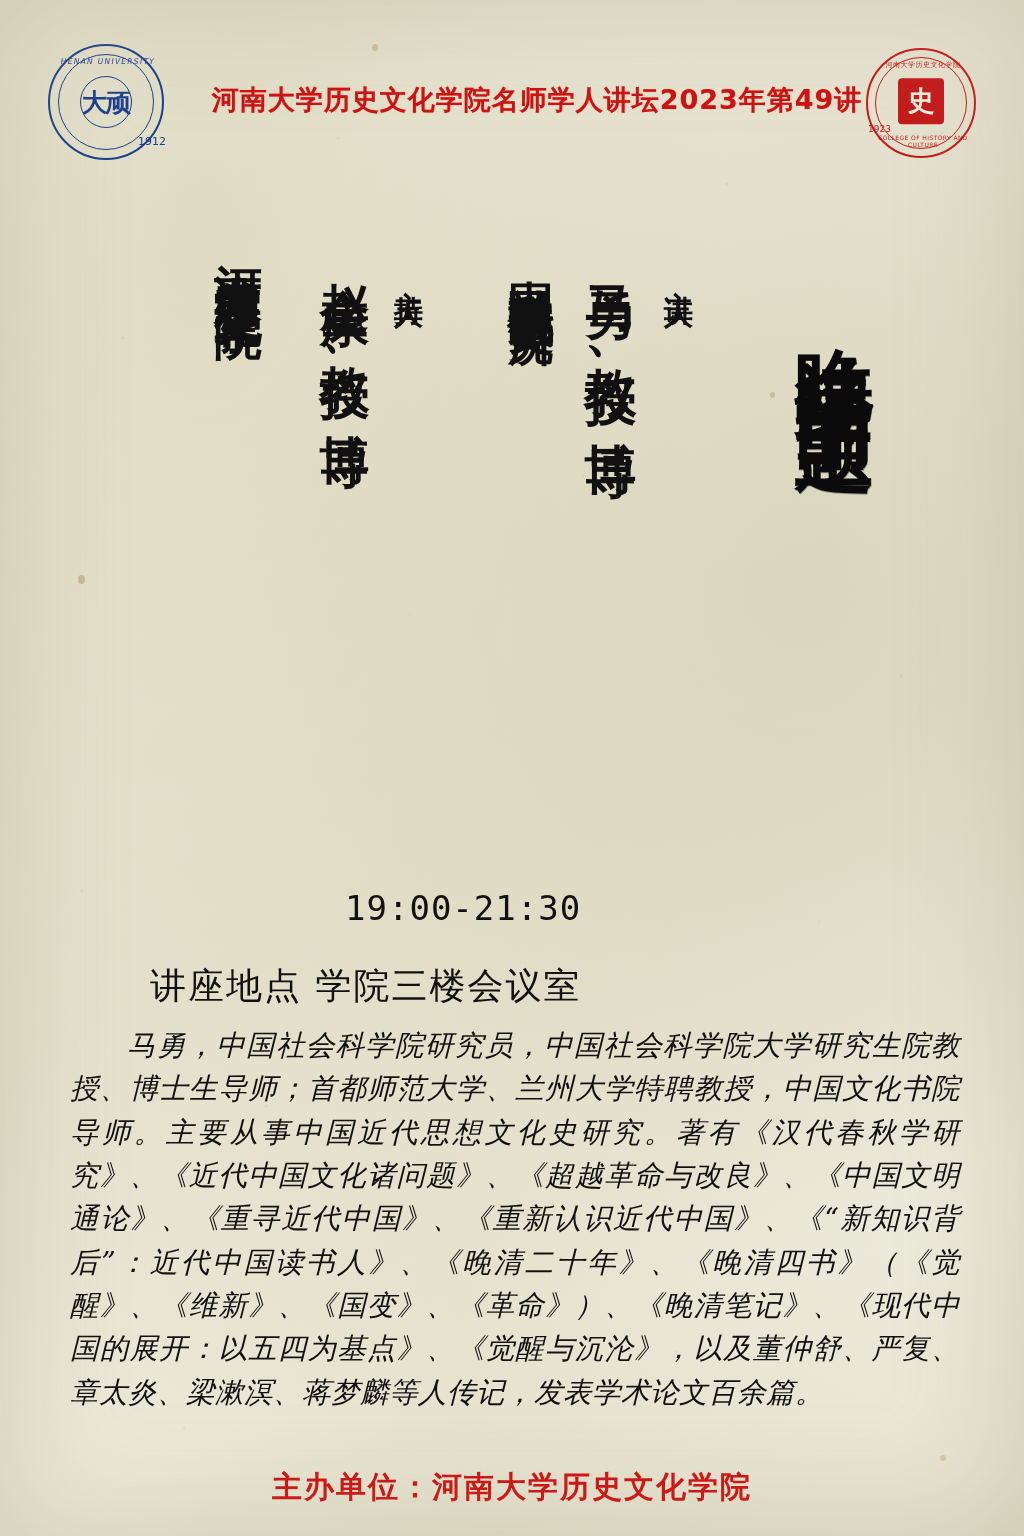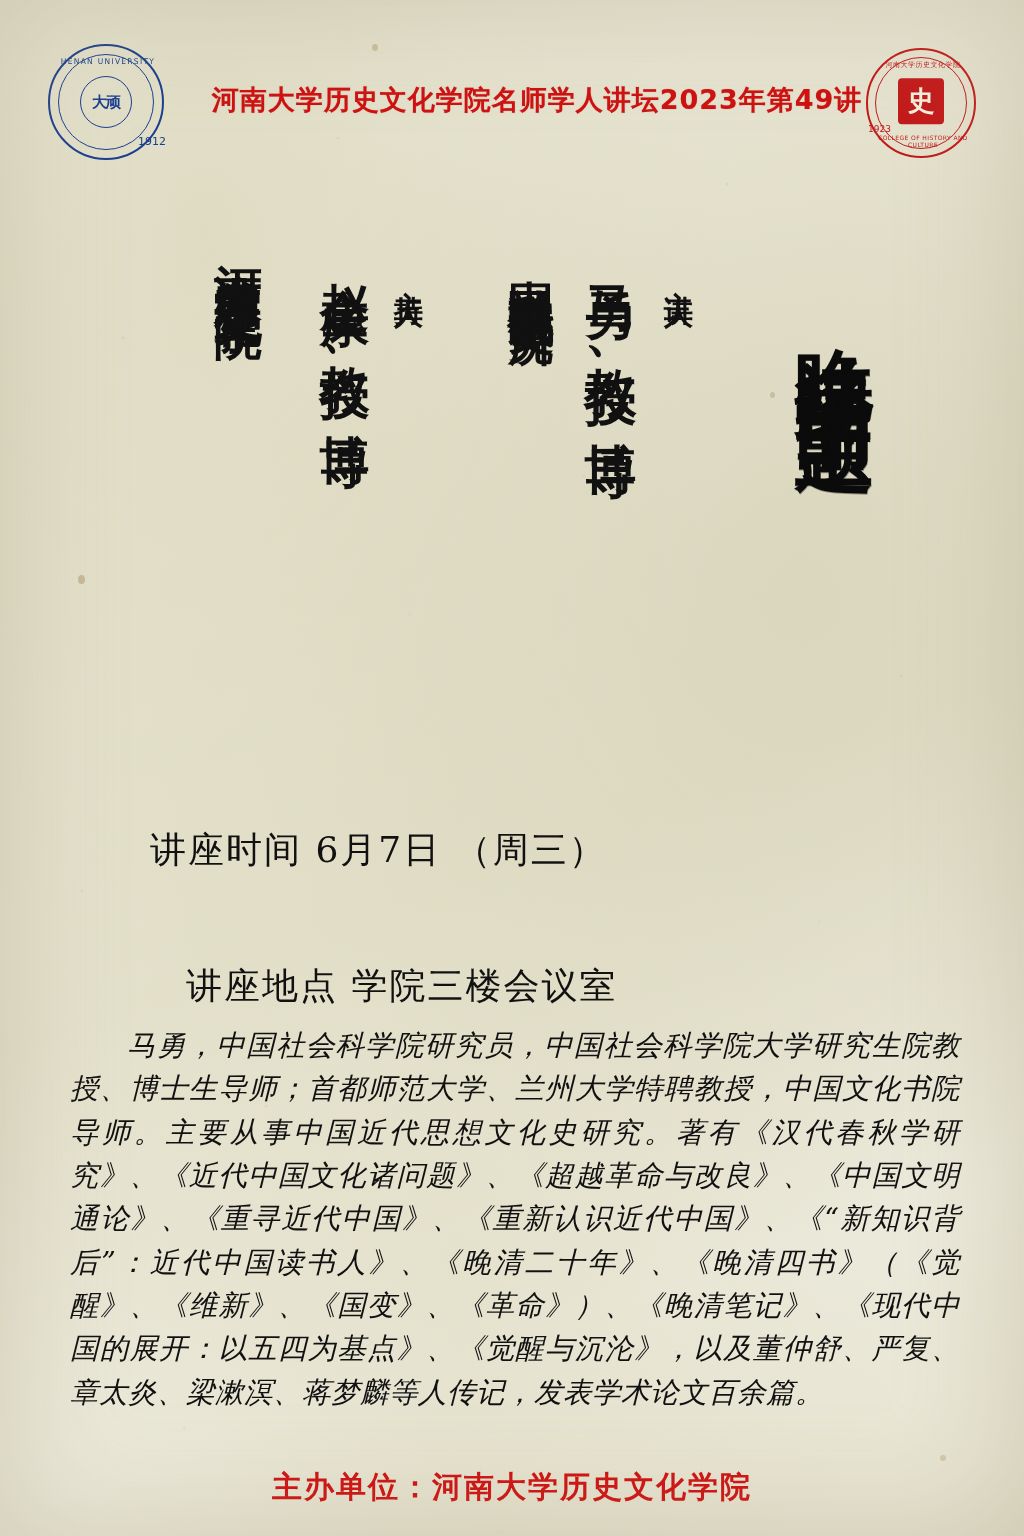--- a/index.html
+++ b/index.html
@@ -89,36 +89,37 @@
   }
   .seal-hnu .center {
     position: absolute;
     inset: 30px;
     border-radius: 50%;
     border: 1.5px solid #1b3f8f;
     display: flex;
     align-items: center;
     justify-content: center;
     color: #1b3f8f;
-    font-size: 15px;
+    font-size: 25px;
     font-weight: bold;
     letter-spacing: -1px;
     font-family: "DejaVu Sans", sans-serif;
   }
   .seal-hnu .arc-top {
     position: absolute;
     top: 11px;
     left: 0;
     width: 116px;
     text-align: center;
     color: #1b3f8f;
     font-size: 7.5px;
     letter-spacing: 1.3px;
     font-family: "DejaVu Sans", sans-serif;
     transform: scaleY(1.05);
+    font-style: italic;
   }
   .seal-hnu .arc-bottom {
     position: absolute;
     bottom: 10px;
     left: 0;
     width: 116px;
     text-align: right;
     color: #1b3f8f;
     font-size: 11px;
     font-family: "DejaVu Sans", sans-serif;
@@ -280,21 +281,20 @@
     font-family: "DejaVu Sans Mono", monospace;
   }
   .place-line {
     position: absolute;
     top: 962px;
     left: 150px;
     font-size: 36px;
     color: #111;
     letter-spacing: 2px;
     font-family: "DejaVu Serif", "Liberation Serif", serif;
-    margin-left: 36px;
   }
 
   
   .bio {
     position: absolute;
     top: 1024px;
     left: 70px;
     width: 890px;
     font-size: 28.5px;
     line-height: 1.52;
@@ -357,20 +357,20 @@
   <div class="vertical-block">
     <div class="vcol vcol-main">晚清经学的主题</div>
     <div class="vcol vcol-lbl-speaker">主讲人</div>
     <div class="vcol vcol-speaker">马勇 教授、博导</div>
     <div class="vcol vcol-affil">中国社科院近代史研究所</div>
     <div class="vcol vcol-lbl-host">主持人</div>
     <div class="vcol vcol-host">赵金康 教授、博导</div>
     <div class="vcol vcol-host-affil">河南大学历史文化学院</div>
   </div>
 
-  <div class="time-line">讲座时间 6月7日 （周三）</div>
+  <div class="time-range">19:00-21:30</div>
   <div class="place-line">讲座地点 学院三楼会议室</div>
 
   <div class="bio">马勇，中国社会科学院研究员，中国社会科学院大学研究生院教授、博士生导师；首都师范大学、兰州大学特聘教授，中国文化书院导师。主要从事中国近代思想文化史研究。著有《汉代春秋学研究》、《近代中国文化诸问题》、《超越革命与改良》、《中国文明通论》、《重寻近代中国》、《重新认识近代中国》、《“新知识背后”：近代中国读书人》、《晚清二十年》、《晚清四书》（《觉醒》、《维新》、《国变》、《革命》）、《晚清笔记》、《现代中国的展开：以五四为基点》、《觉醒与沉沦》，以及董仲舒、严复、章太炎、梁漱溟、蒋梦麟等人传记，发表学术论文百余篇。</div>
 
   <div class="footer">主办单位：河南大学历史文化学院</div>
 
 </div>
 
 </body></html>

